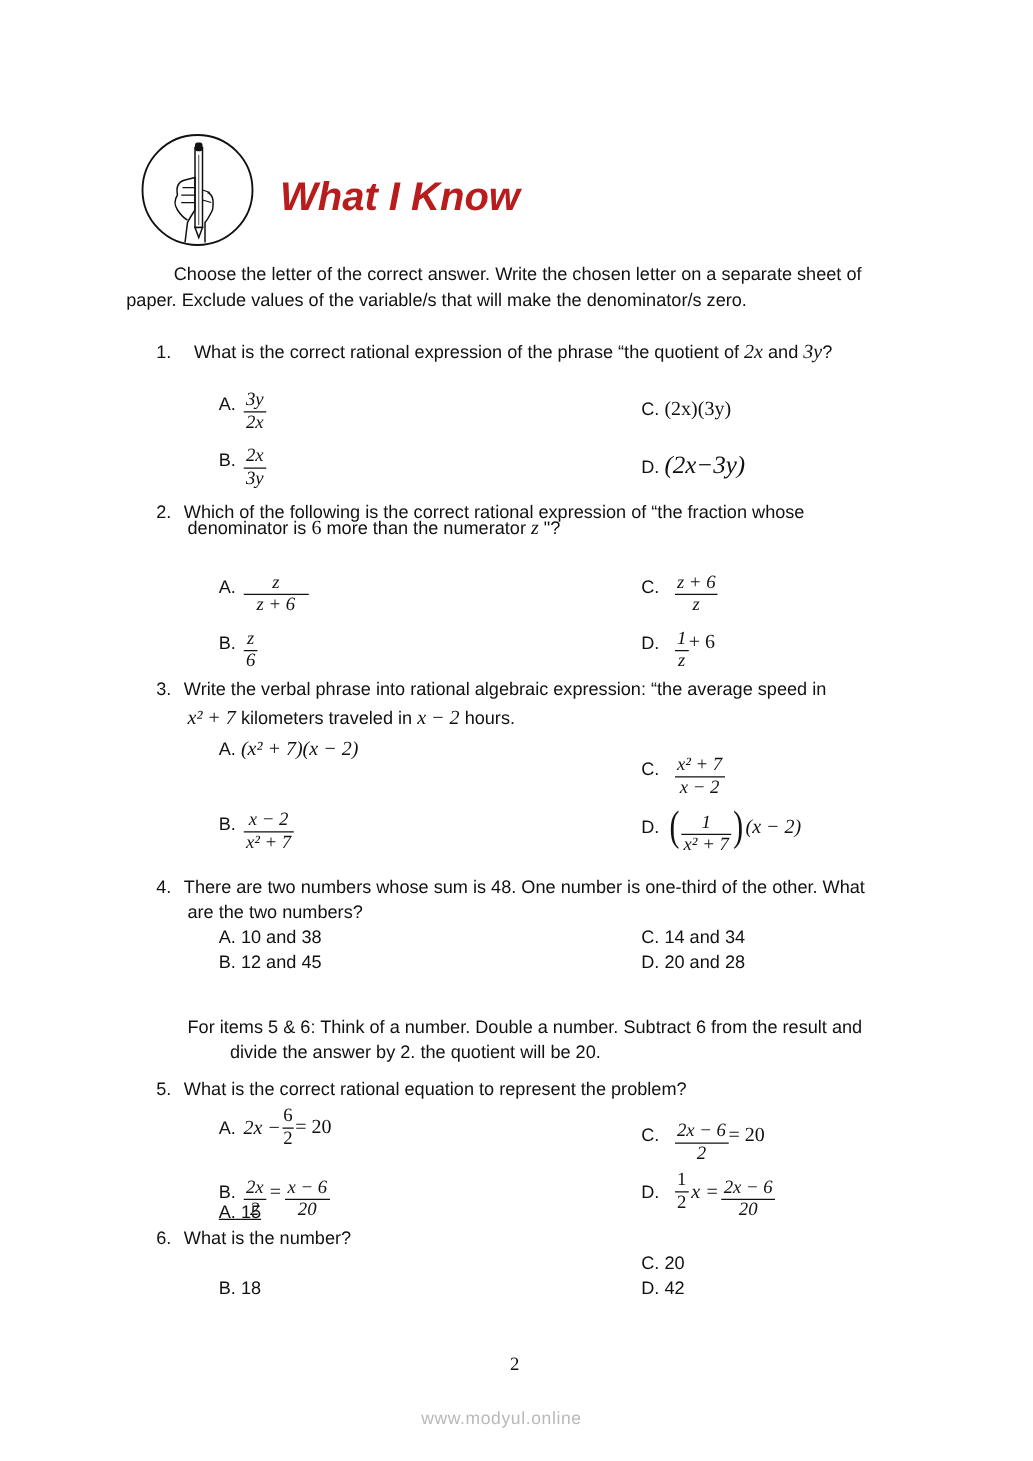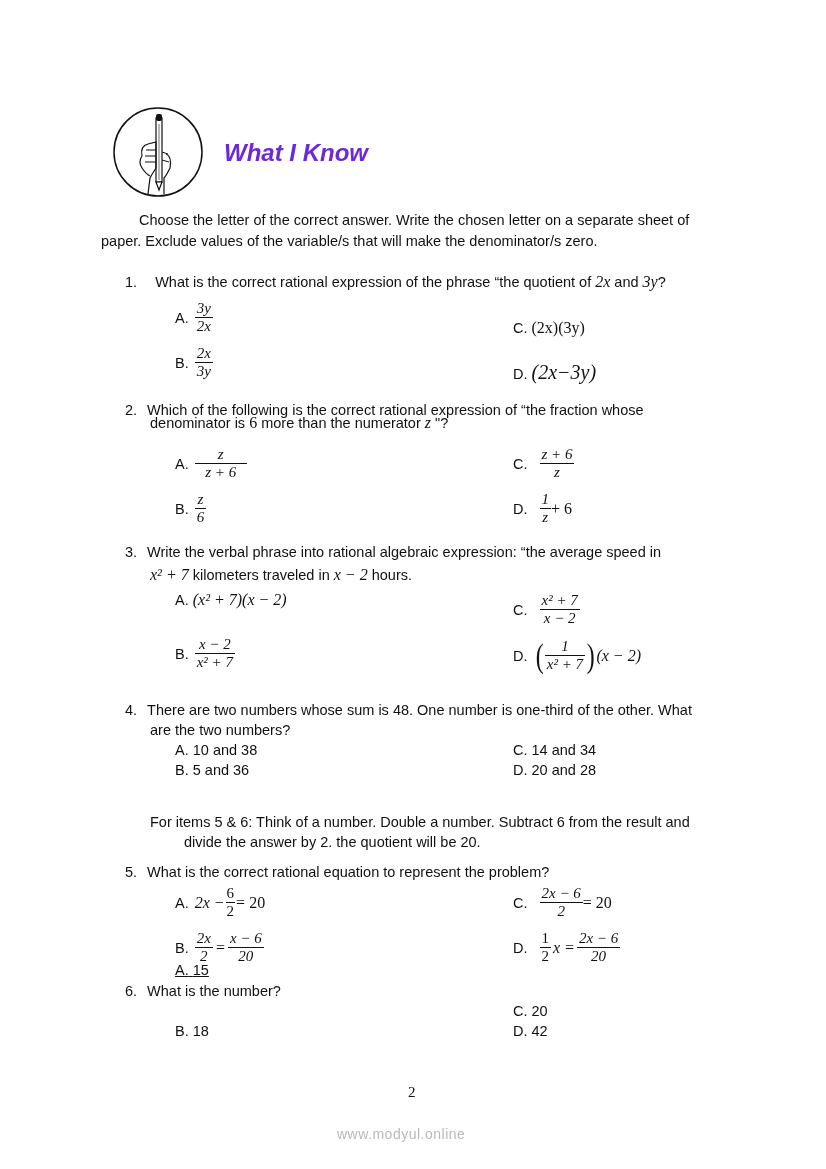--- a/index.html
+++ b/index.html
@@ -1,21 +1,21 @@
 <!DOCTYPE html>
 <html><head>
 <meta charset="utf-8">
 <style>
   html, body { margin:0; padding:0; background:#ffffff; }
   body { width:826px; height:1169px; position:relative; overflow:hidden;
          font-family:"Liberation Sans", sans-serif; color:#111; font-size:14.5px; }
   .abs { position:absolute; }
-  .it { font-style:italic; }
+  .it { font-style:italic;margin-top:12px; }
   .title { font-family:"Liberation Sans", sans-serif; font-weight:bold; font-style:italic;
-           font-size:24px; color:#6d28d9; }
+           font-size:32px; color:#b91c1c; }
   .line { position:absolute; white-space:nowrap; line-height:20px; }
   .frac { display:inline-block; vertical-align:middle; text-align:center;
           font-family:"Liberation Serif", serif; font-size:15px; line-height:17px; }
   .frac .num { display:block; padding:0 2px; border-bottom:1px solid #111; }
   .frac .den { display:block; padding:0 2px; }
   .math { font-family:"Liberation Serif", serif; font-size:16px; }
   .opt-label { display:inline-block; vertical-align:middle; margin-right:6px; }
   .footer-num { font-family:"Liberation Serif", serif; font-size:15px; }
   .watermark { color:#b9b9b9; font-size:14px; letter-spacing:0.5px; }
   .big-paren { font-family:"Liberation Serif", serif; font-size:34px; vertical-align:middle; line-height:34px; display:inline-block; transform:scaleX(0.7); }
@@ -96,21 +96,21 @@
 </div>
 <div class="abs" style="left:513px;top:638px;">
   <span class="opt-label">D.</span><span class="big-paren">(</span><span class="frac it"><span class="num">1</span><span class="den">x² + 7</span></span><span class="big-paren">)</span><span class="math it" style="vertical-align:middle">(x − 2)</span>
 </div>
 
 <div class="line" style="left:125px;top:700px;">
   <span>4.</span><span style="display:inline-block;width:10px"></span><span>There are two numbers whose sum is 48. One number is one-third of the other. What</span>
 </div>
 <div class="line" style="left:150px;top:720px;">are the two numbers?</div>
 <div class="line" style="left:175px;top:740px;"><span>A.</span> <span>10 and 38</span></div>
-<div class="line" style="left:175px;top:760px;"><span>B.</span> <span>5 and 36</span></div>
+<div class="line" style="left:175px;top:760px;"><span>B.</span> <span>12 and 45</span></div>
 <div class="line" style="left:513px;top:740px;"><span>C.</span> <span>14 and 34</span></div>
 <div class="line" style="left:513px;top:760px;"><span>D.</span> <span>20 and 28</span></div>
 
 <div class="line" style="left:150px;top:812px;">For items 5 &amp; 6: Think of a number. Double a number. Subtract 6 from the result and</div>
 <div class="line" style="left:150px;top:832px;margin-left:34px;">divide the answer by 2. the quotient will be 20.</div>
 
 <div class="line" style="left:125px;top:862px;">
   <span>5.</span><span style="display:inline-block;width:10px"></span><span>What is the correct rational equation to represent the problem?</span>
 </div>
 <div class="abs" style="left:175px;top:885px;">

